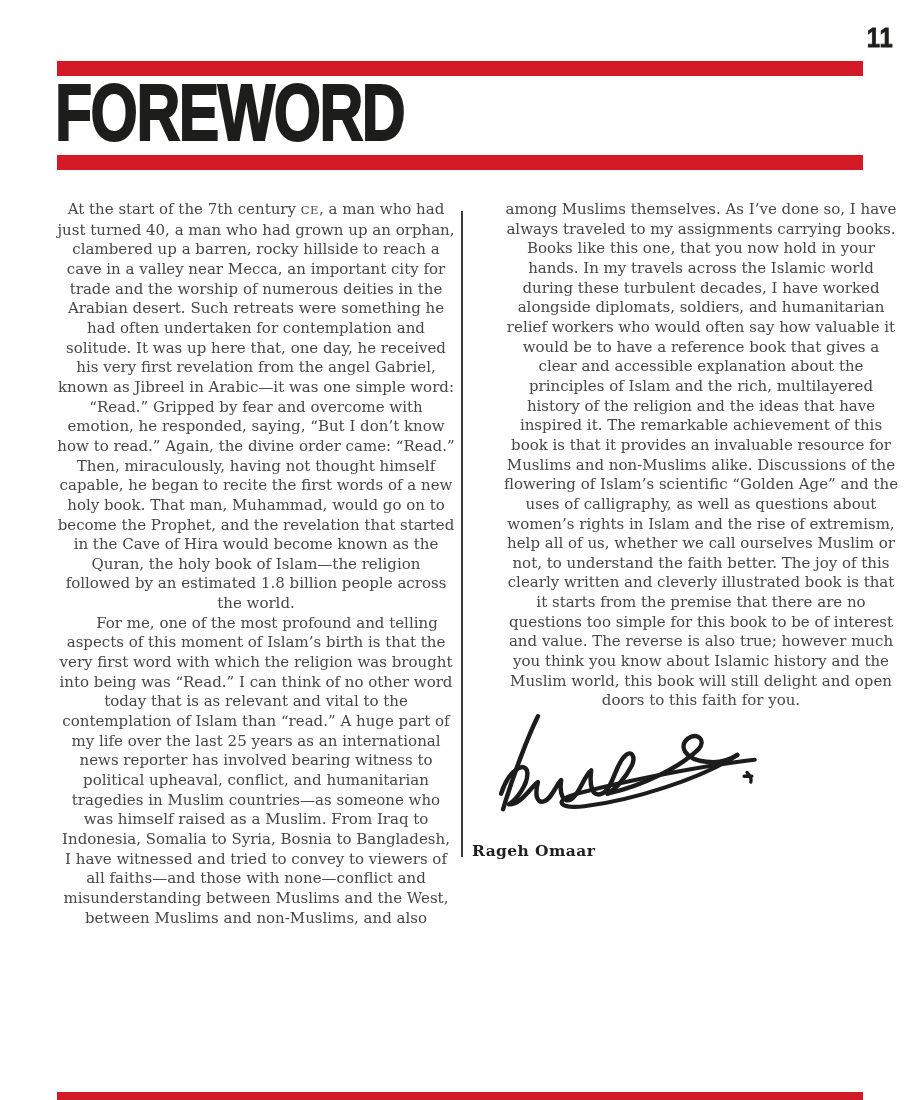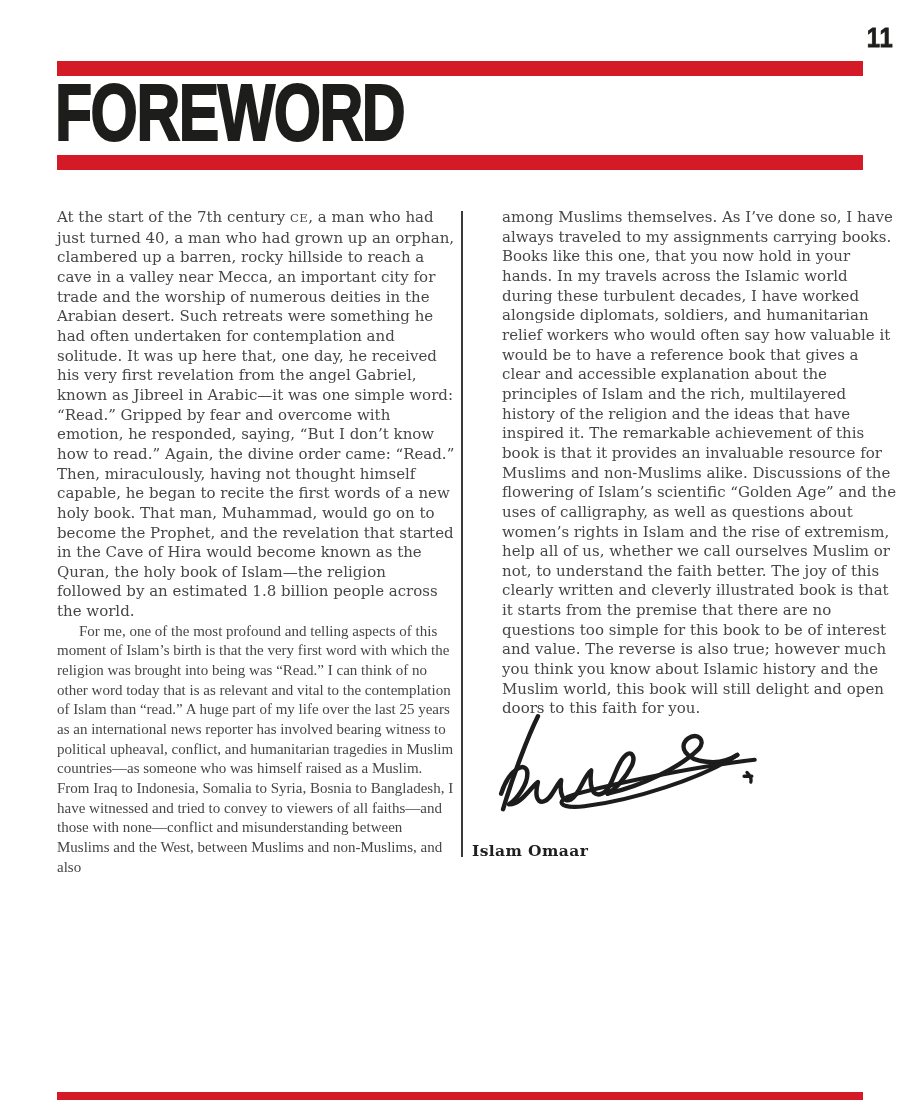--- a/index.html
+++ b/index.html
@@ -48,31 +48,31 @@
     letter-spacing: -2px;
     color: #1d1d1b;
     -webkit-text-stroke: 2px #1d1d1b;
     transform: scaleX(0.76);
     transform-origin: left top;
     white-space: nowrap;
   }
   
   .column {
     position: absolute;
-    top: 208px;
+    top: 200px;
     width: 398px;
     font-size: 15px;
     line-height: 19.65px;
     color: #474747;
-    text-align: left;
+    text-align: center;
   }
   .column-left  { left: 57px; }
   .column-right { left: 470px; margin-left: 32px; }
   .column p { margin: 0; }
-  .column p.indented { text-indent: 22px; font-family: Liberation Serif, serif; }
+  .column p.indented { text-indent: 22px; }
   .smallcaps {
     font-size: 11.5px;
     letter-spacing: 0.5px;
   }
   .column-divider {
     position: absolute;
     left: 461px;
     top: 211px;
     width: 1.5px;
     height: 646px;
@@ -124,17 +124,17 @@
   <svg class="signature" viewBox="0 0 310 125" aria-hidden="true">
     <g fill="none" stroke="#1c1c1c" stroke-linecap="round" stroke-linejoin="round">
       <path stroke-width="4.6" d="M 64,8 C 54,28 38,70 28,104"></path>
       <path stroke-width="4.6" d="M 26,88 C 34,62 52,54 53,66 C 54,78 42,94 34,99 C 46,100 56,82 64,76 C 61,88 62,98 70,96 C 78,94 82,80 88,74 C 86,88 90,98 98,94 C 107,89 111,70 119,64 C 117,80 120,92 130,88 C 142,83 144,56 155,48 C 161,43 165,50 161,59 C 154,73 143,84 136,88"></path>
       <path stroke-width="4.6" d="M 136,88 C 172,80 212,60 230,42 C 238,33 229,24 219,31 C 209,39 216,53 238,55 C 254,57 264,52 270,48"></path>
       <path stroke-width="4.2" d="M 270,48 C 234,72 162,95 112,101 C 85,104 81,95 101,89 C 141,78 225,60 288,53"></path>
       <path stroke-width="3.4" d="M 280,66 C 283,69 285,72 284,76 M 277,70 L 285,70"></path>
     </g>
   </svg>
 
-  <div class="signature-name">Islam Omaar</div>
+  <div class="signature-name">Rageh Omaar</div>
 
   <div class="bar bar-footer"></div>
 
 </div>
 
 </body></html>

